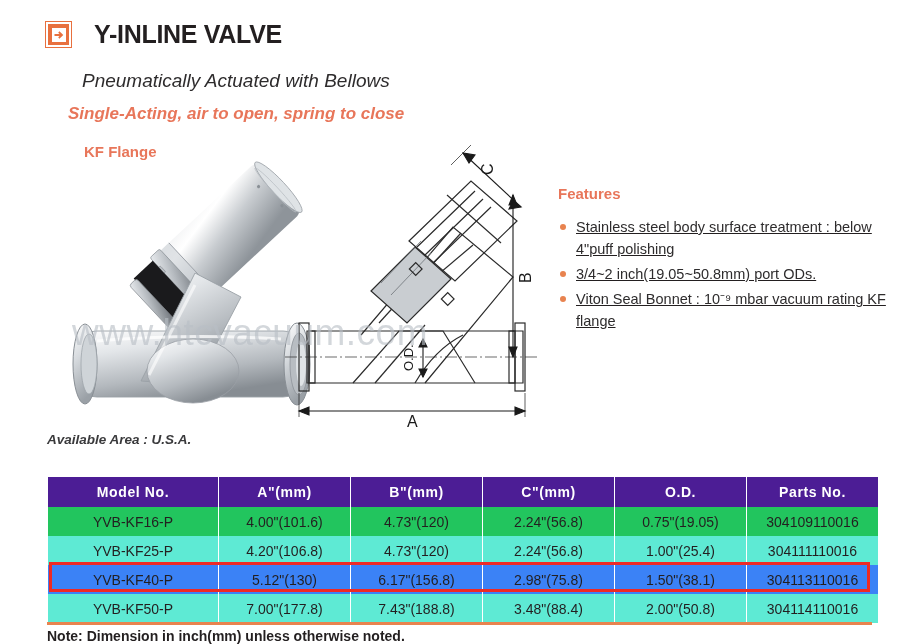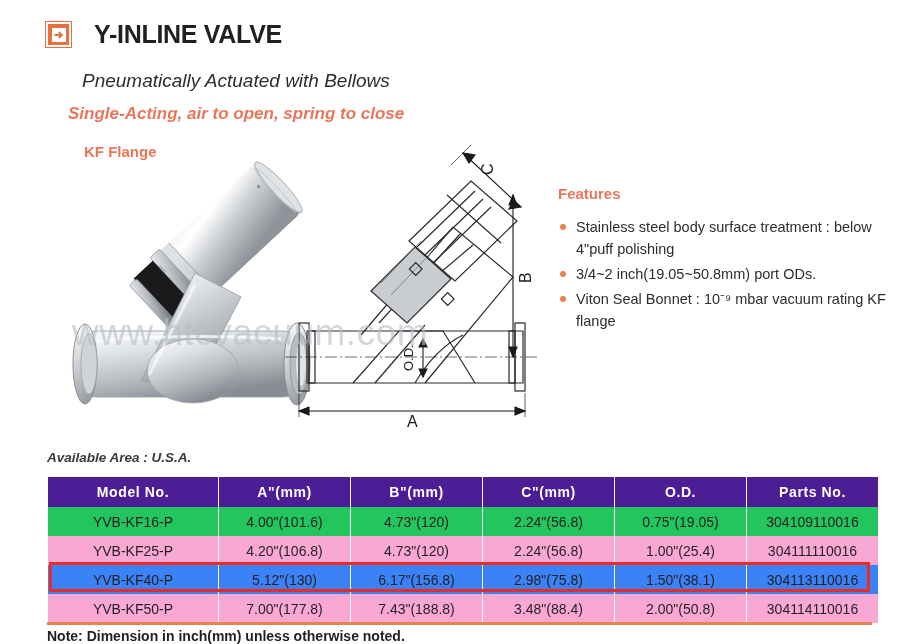--- a/index.html
+++ b/index.html
@@ -109,20 +109,21 @@
   .features-heading {
     font-size: 15px;
     font-weight: bold;
     color: #e8765a;
     margin-bottom: 14px;
   }
   .feature-list {
     list-style: none;
     margin: 0;
     padding: 0;
+    text-decoration: underline;
   }
   .feature-item {
     position: relative;
     padding-left: 18px;
     font-size: 14.5px;
     line-height: 22px;
     color: #2e2c2d;
     margin-bottom: 3px;
   }
   .feature-item::before {
@@ -133,21 +134,21 @@
     width: 6px;
     height: 6px;
     border-radius: 50%;
     background: #e8834f;
   }
 
   
   .avail-label {
     position: absolute;
     left: 47px;
-    top: 450px;
+    top: 432px;
     font-size: 13.5px;
     font-weight: bold;
     font-style: italic;
     color: #3a3a3c;
   }
   .table-wrap {
     position: absolute;
     left: 47px;
     top: 477px;
     width: 825px;
@@ -169,21 +170,21 @@
     border: none;
   }
   table.spec td {
     height: 27px;
     text-align: center;
     font-size: 14px;
     color: #231f20;
     border: none;
   }
   tr.row-odd td  { background: #22c55e; }
-  tr.row-even td { background: #f9a8d4; }
+  tr.row-even td { background: #5eead4; }
   tr.row-highlight td { background: #3b82f6; }
 
   .col-model { width: 170px; }
   .col-a     { width: 131px; }
   .col-b     { width: 131px; }
   .col-c     { width: 131px; }
   .col-od    { width: 131px; }
   .col-parts { width: 131px; }
 
   .hl-box {

